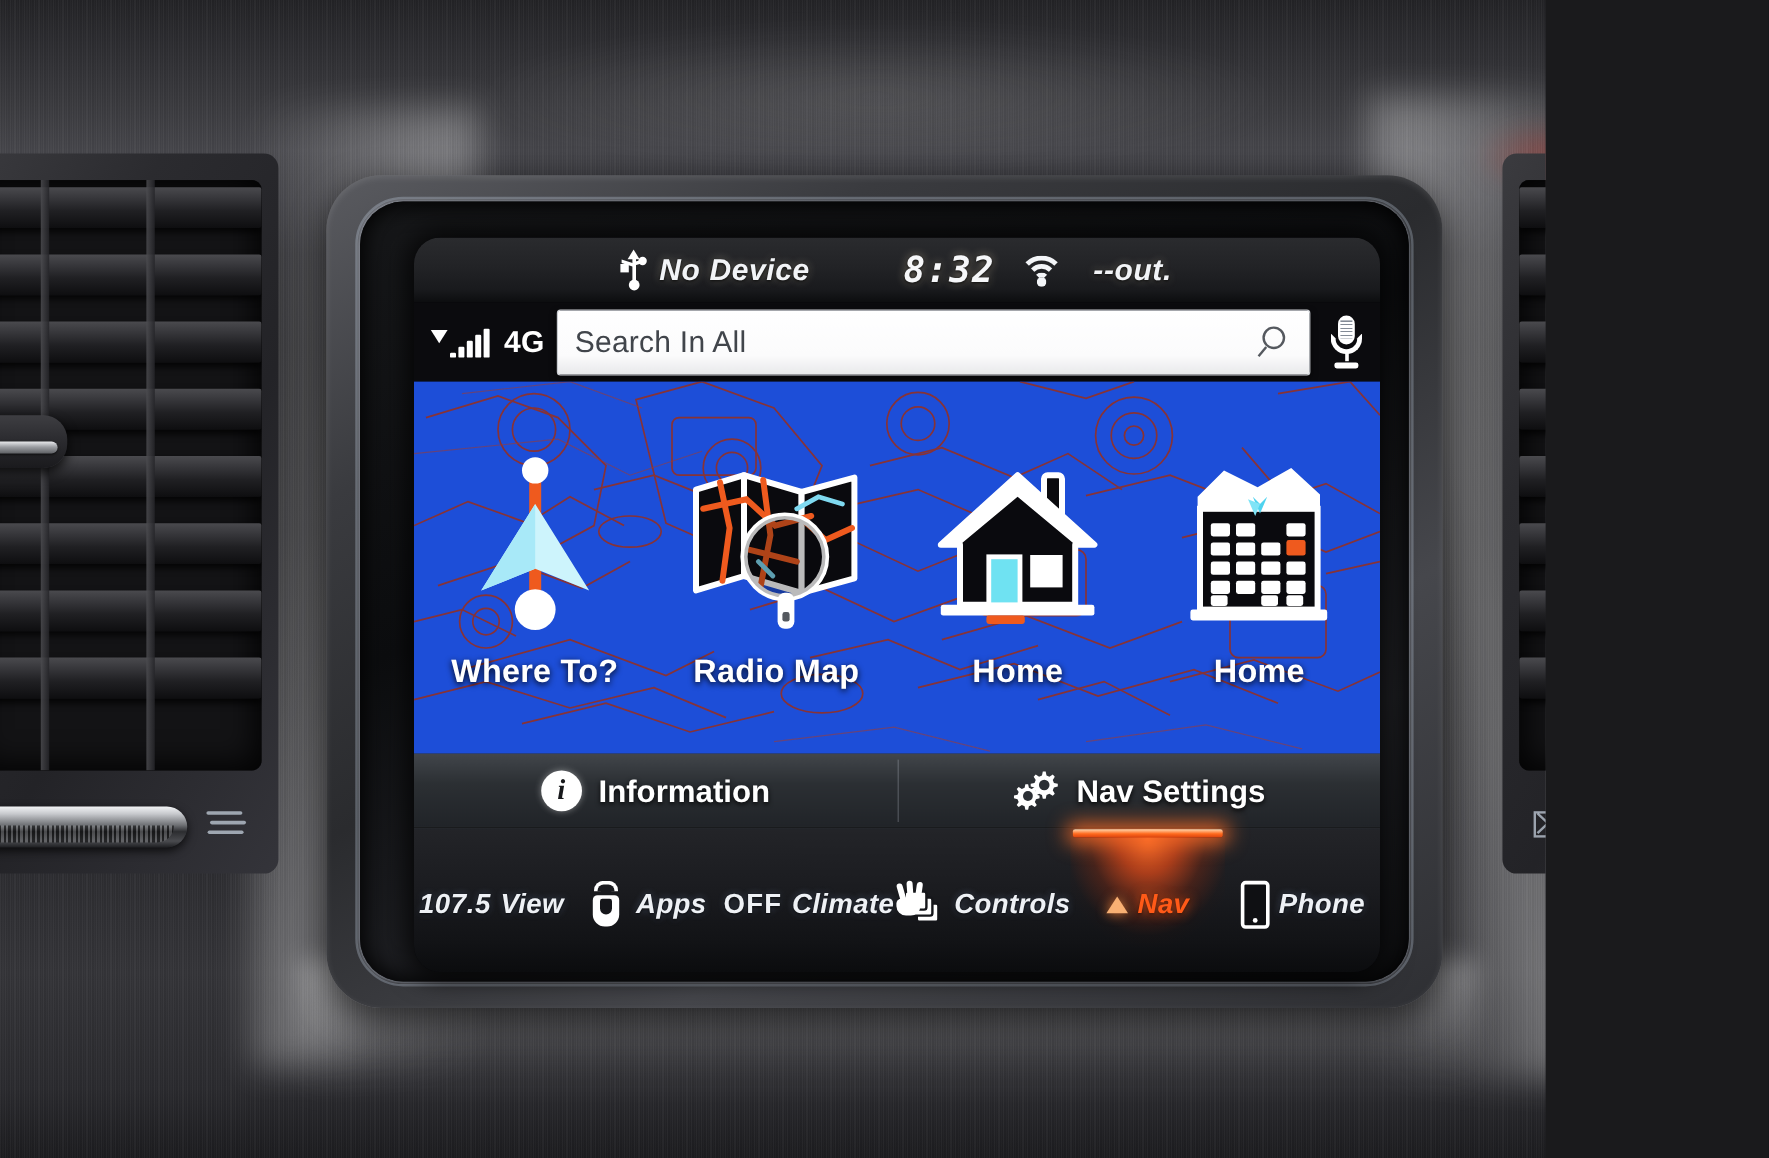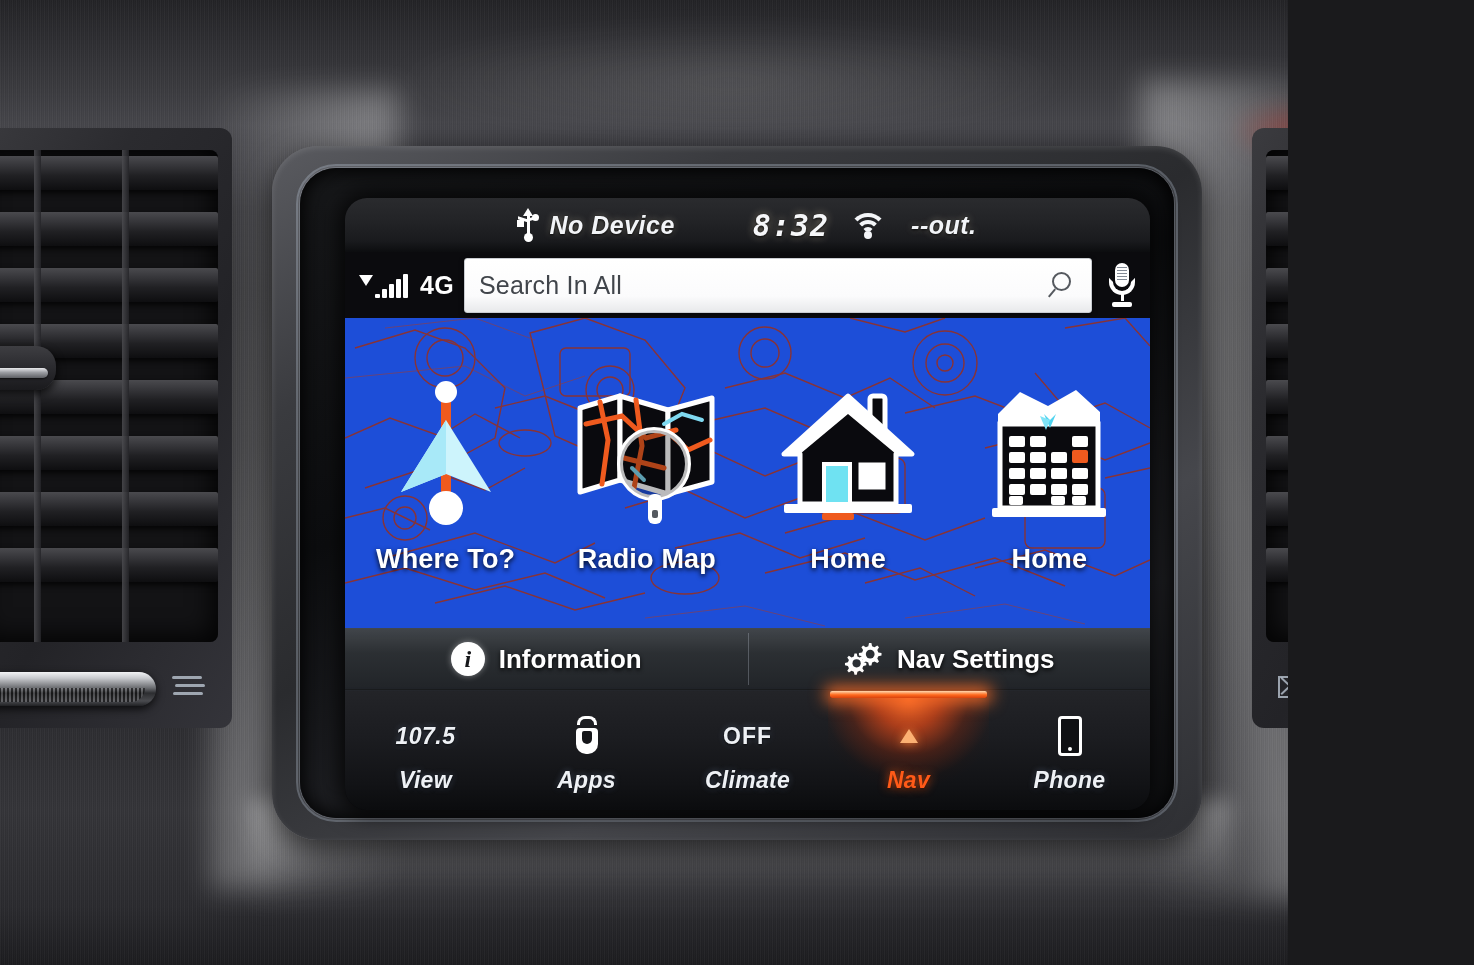--- a/index.html
+++ b/index.html
@@ -335,21 +335,21 @@
   
   .tabbar {
     position:relative;
     height: 120px;
     background: linear-gradient(180deg,#232428 0%, #1b1c20 40%, #121316 78%, #0b0c0e 100%);
     display:flex;
     border-top: 1px solid rgba(150,160,175,.18);
   }
   .tab {
     flex:1; position:relative;
-    display:flex; flex-direction:column; align-items:center; justify-content:center;
+    display:flex; flex-direction:row; align-items:center; justify-content:center;
     gap: 8px; padding-top: 6px;
   }
   .tab .ticon { height: 46px; display:flex; align-items:center; justify-content:center; }
   .tab .tlabel {
     color:#eef1f5; font-size: 23px; font-weight:700; font-style: italic; letter-spacing:.3px;
     text-shadow: 0 1px 3px rgba(0,0,0,.95), 0 0 6px rgba(160,190,235,.35);
   }
   .tab .tval {
     color:#eef1f5; font-size: 23px; font-weight:700; font-style: italic; letter-spacing:.5px;
     text-shadow: 0 1px 3px rgba(0,0,0,.95), 0 0 6px rgba(160,190,235,.3);
@@ -718,20 +718,34 @@
         <div class="tlabel">Apps</div>
       </div>
 
       <div class="tab">
         <div class="ticon">
           <span class="tval" style="font-style:normal; letter-spacing:1px;">OFF</span>
         </div>
         <div class="tlabel">Climate</div>
       </div>
 
+      <div class="tab">
+        <div class="ticon">
+          <span class="ic-hand">
+            <span class="card c1"></span>
+              <span class="card c2"></span>
+              <span class="card c3"></span>
+            <span class="f f1"></span>
+              <span class="f f2"></span>
+              <span class="f f3"></span>
+            <span class="palm"></span>
+          </span>
+        </div>
+        <div class="tlabel">Controls</div>
+      </div>
 
       <div class="tab active">
         <div class="ticon">
           <span class="navtri"></span>
         </div>
         <div class="tlabel">Nav</div>
       </div>
 
       <div class="tab">
         <div class="ticon">

